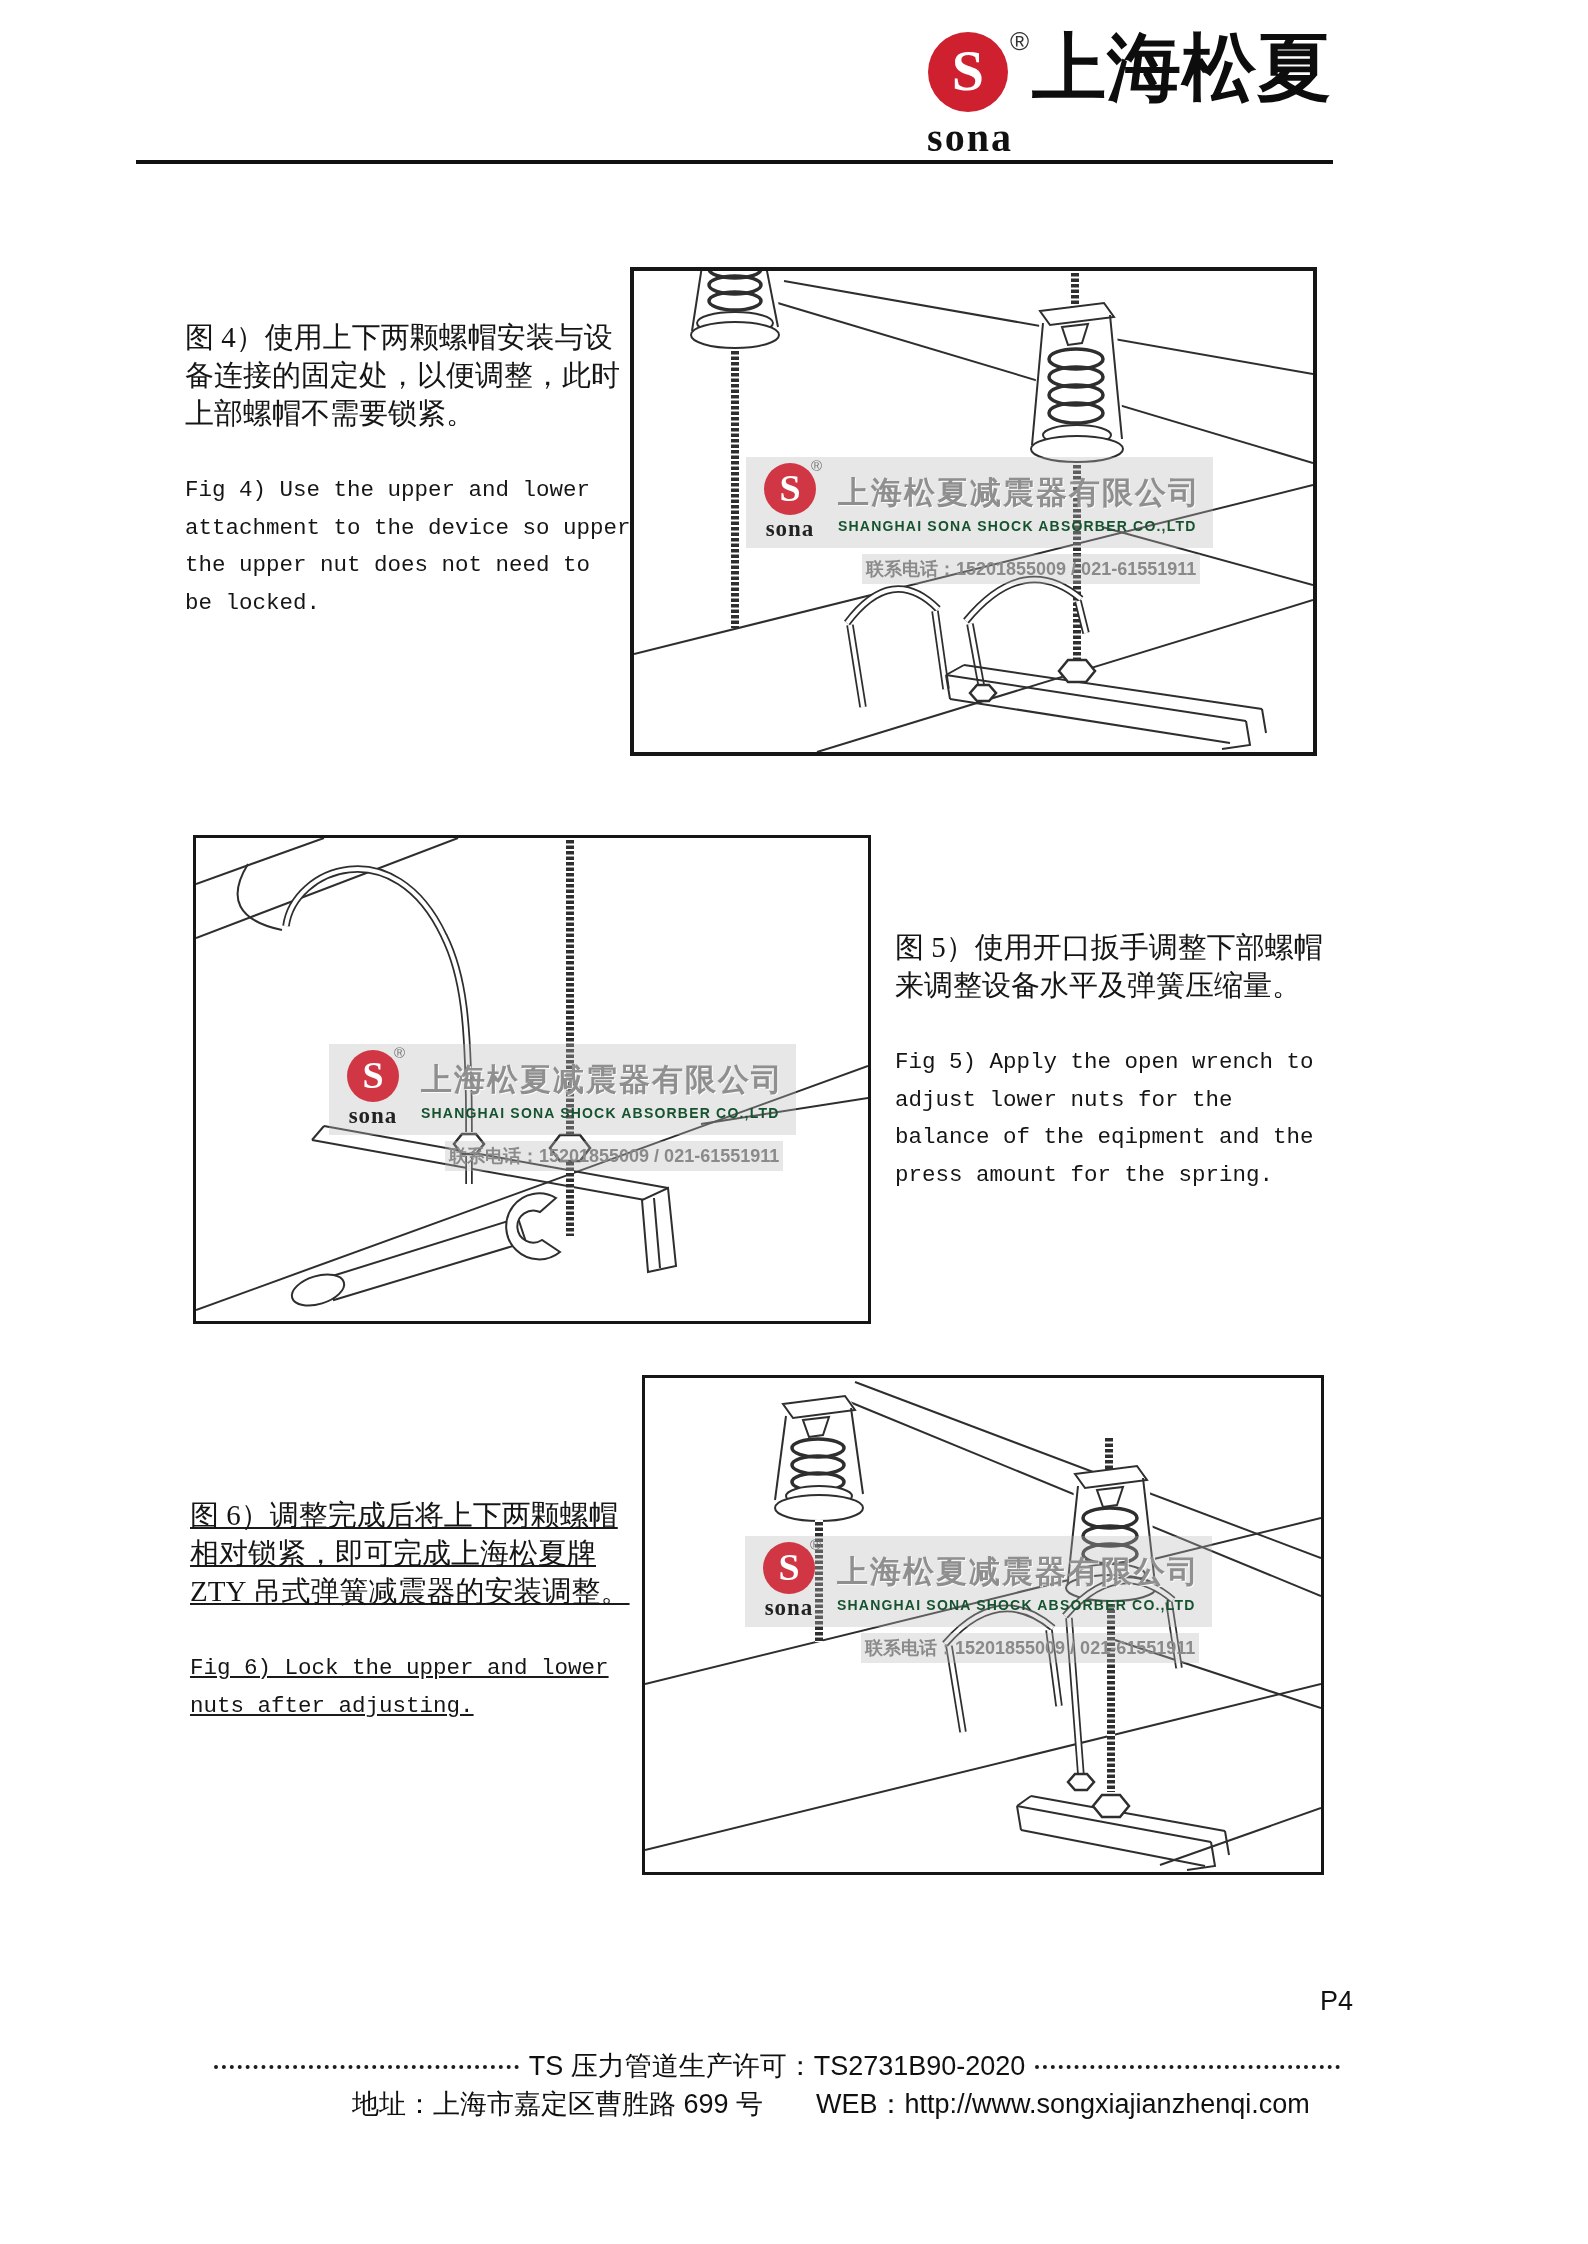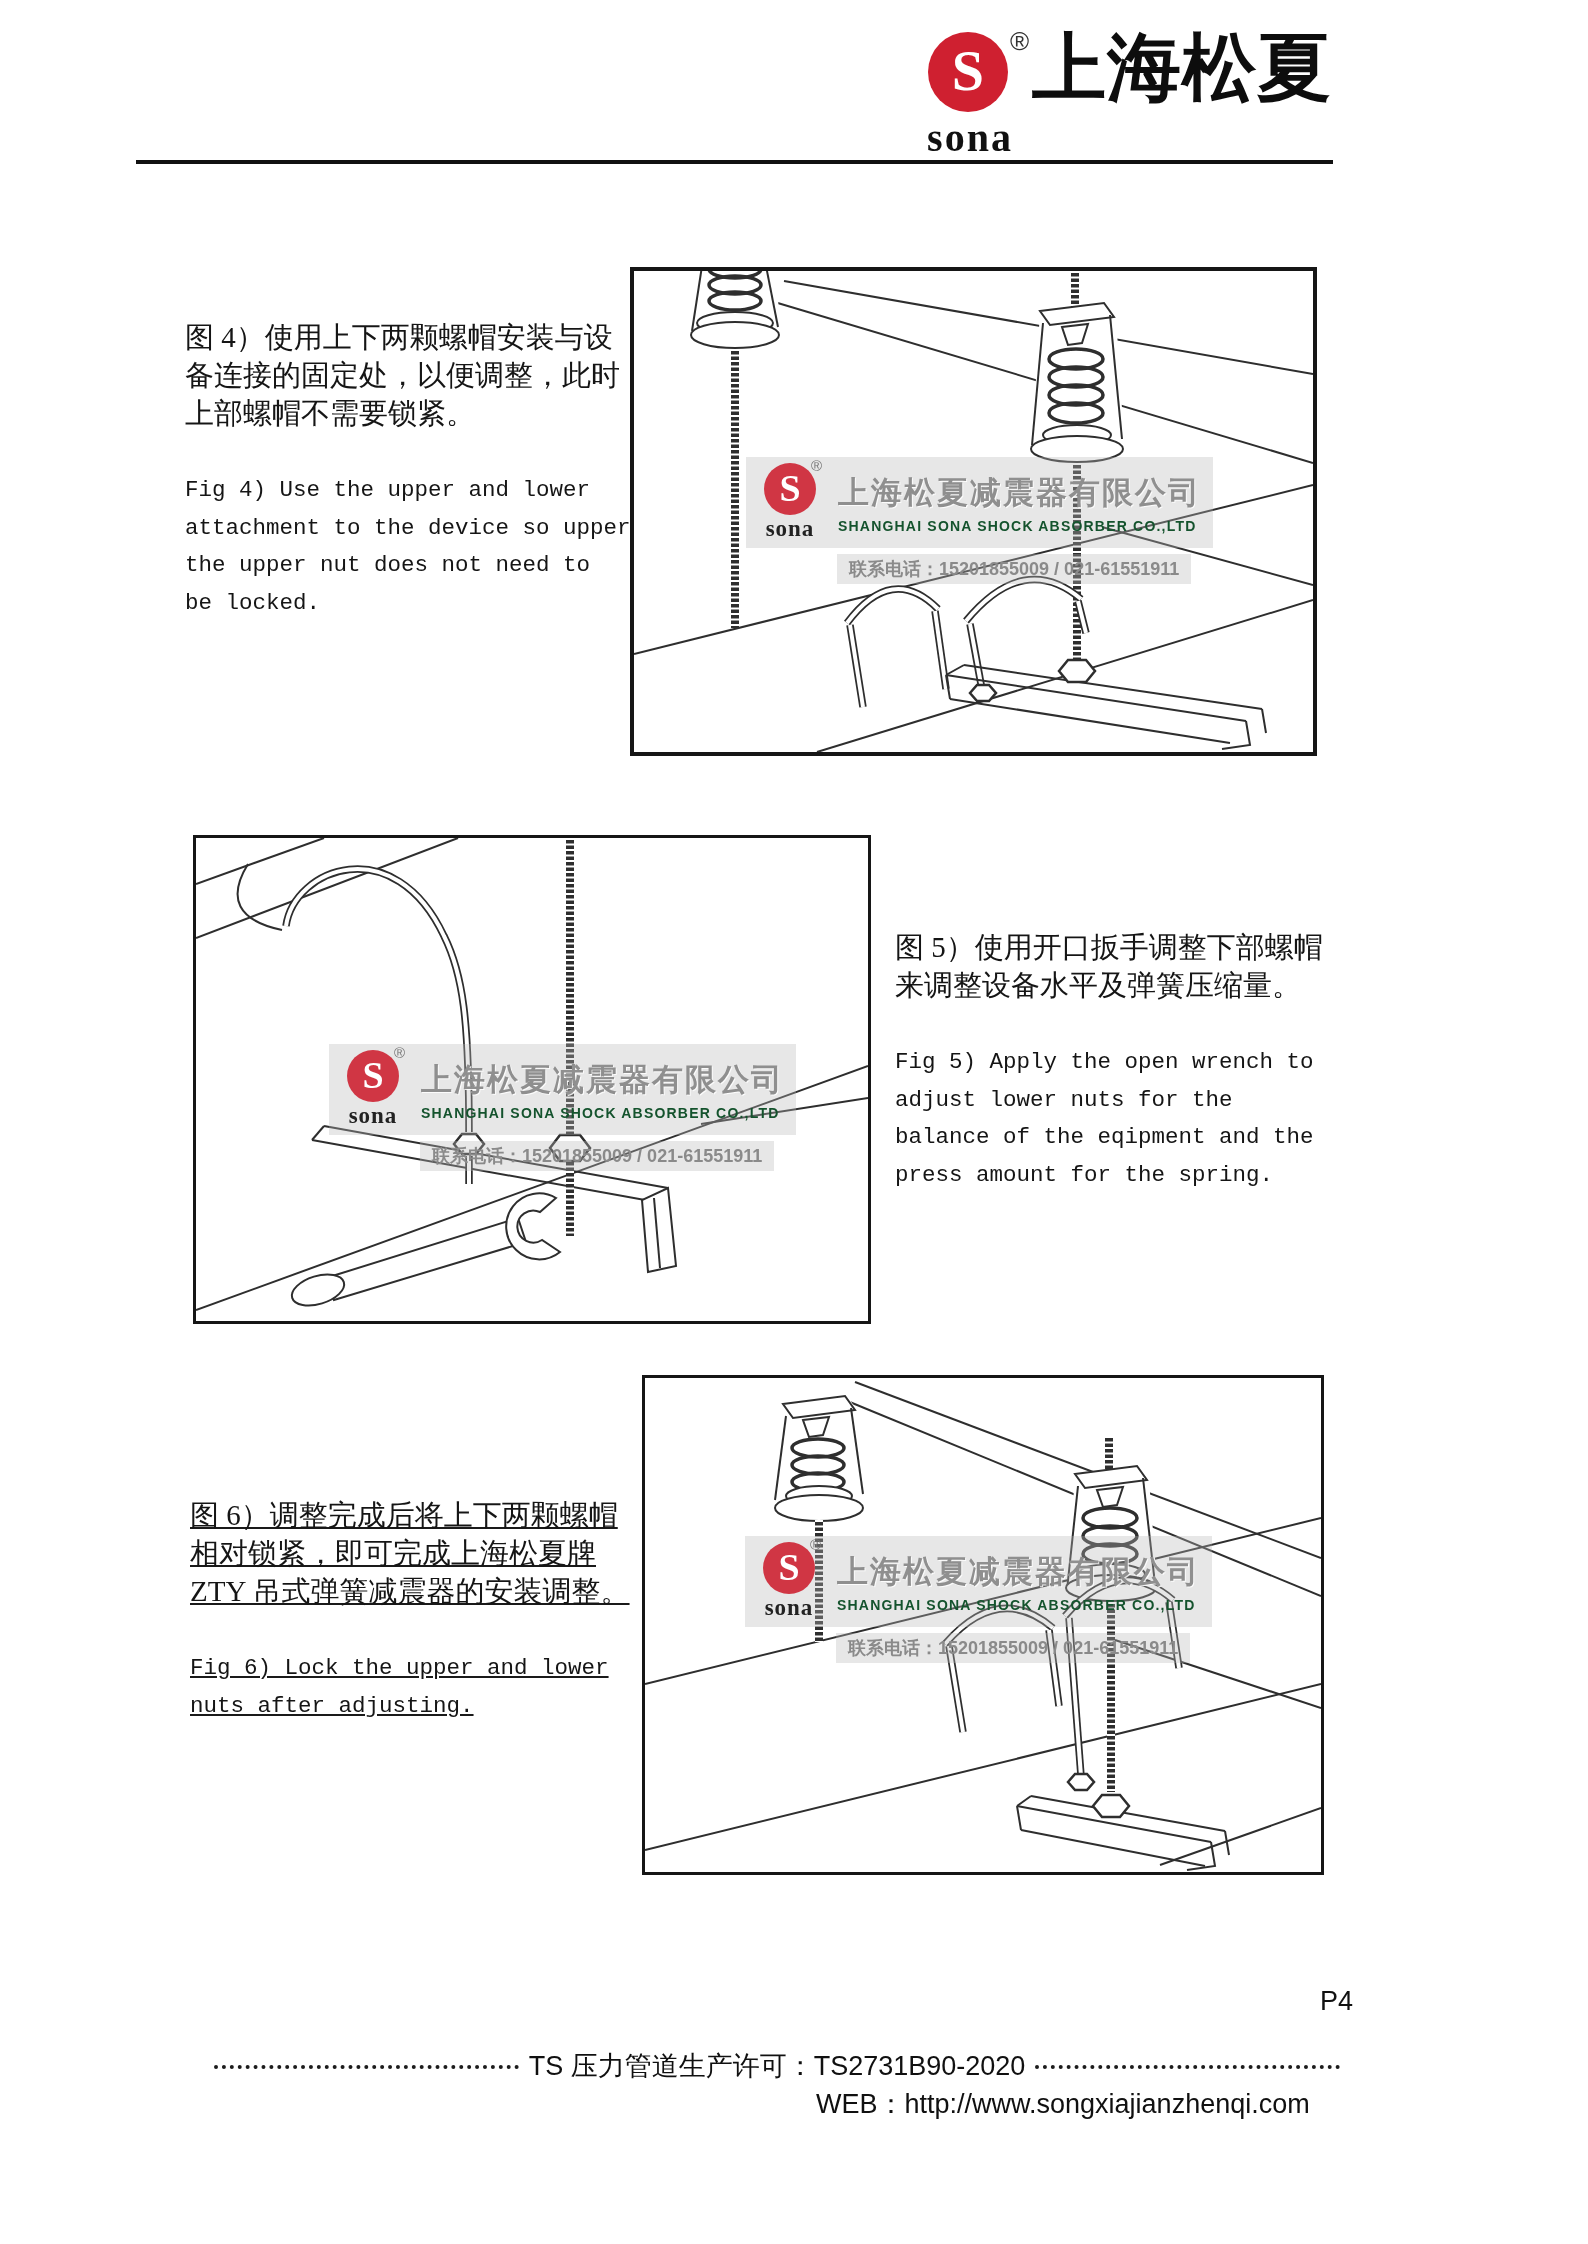--- a/index.html
+++ b/index.html
@@ -45,22 +45,22 @@
   .wm-logo{position:relative;width:72px;flex:0 0 72px;text-align:center;}
   .wm-s{position:relative;width:52px;height:52px;margin:0 auto;border-radius:50%;
         background:rgba(205,30,45,0.88);display:flex;align-items:center;justify-content:center;}
   .wm-s b{color:#fff;font:bold 38px "Liberation Serif",serif;transform:translateY(-1px);}
   .wm-reg{position:absolute;right:-6px;top:-6px;font:400 15px "Liberation Sans",sans-serif;color:#777;}
   .wm-sona{font:bold 23px "Liberation Serif",serif;color:#222;margin-top:1px;letter-spacing:1px;}
   .wm-cn{font:bold 31px "Liberation Sans",sans-serif;color:#8f8f8f;letter-spacing:2px;
         white-space:nowrap;text-shadow:1px 1px 0 rgba(255,255,255,0.85);}
   .wm-en{font:bold 14px "Liberation Sans",sans-serif;color:#14532d;letter-spacing:1.2px;
         white-space:nowrap;margin-top:4px;}
-  .wm-phone{margin-top:6px;margin-left:91px;width:fit-content;background:rgba(186,186,186,0.34);
-        font:bold 18px "Liberation Sans",sans-serif;color:#8a8a8a;padding:3px 12px;white-space:nowrap;}
+  .wm-phone{margin-top:6px;margin-left:116px;width:fit-content;background:rgba(186,186,186,0.34);
+        font:bold 18px "Liberation Sans",sans-serif;color:#8a8a8a;padding:3px 4px;white-space:nowrap;}
 
   
   .pageno{position:absolute;left:1320px;top:1986px;font:400 27px "Liberation Sans",sans-serif;color:#111;}
   .lic-row{position:absolute;left:214px;top:2048px;width:1126px;display:flex;align-items:center;gap:10px;}
   .leader{flex:1;height:0;border-top:4px dotted #1c1c1c;margin-top:2px;}
   .lic-text{font:400 27px "Liberation Sans",sans-serif;color:#101010;white-space:nowrap;}
   .addr{position:absolute;left:352px;top:2086px;font:400 27px "Liberation Sans",sans-serif;color:#101010;white-space:nowrap;}
   .web{position:absolute;left:816px;top:2086px;font:400 27px "Liberation Sans",sans-serif;color:#101010;white-space:nowrap;}
 </style>
 </head>
@@ -364,15 +364,16 @@
   </div>
 
   <div class="pageno">P4</div>
 
   <div class="lic-row">
     <div class="leader"></div>
     <div class="lic-text">TS 压力管道生产许可：TS2731B90-2020</div>
     <div class="leader"></div>
   </div>
 
+  <div class="addr">地址：上海市嘉定区曹胜路 699 号</div>
   <div class="web">WEB：http://www.songxiajianzhenqi.com</div>
 
 </div>
 
 </body></html>

